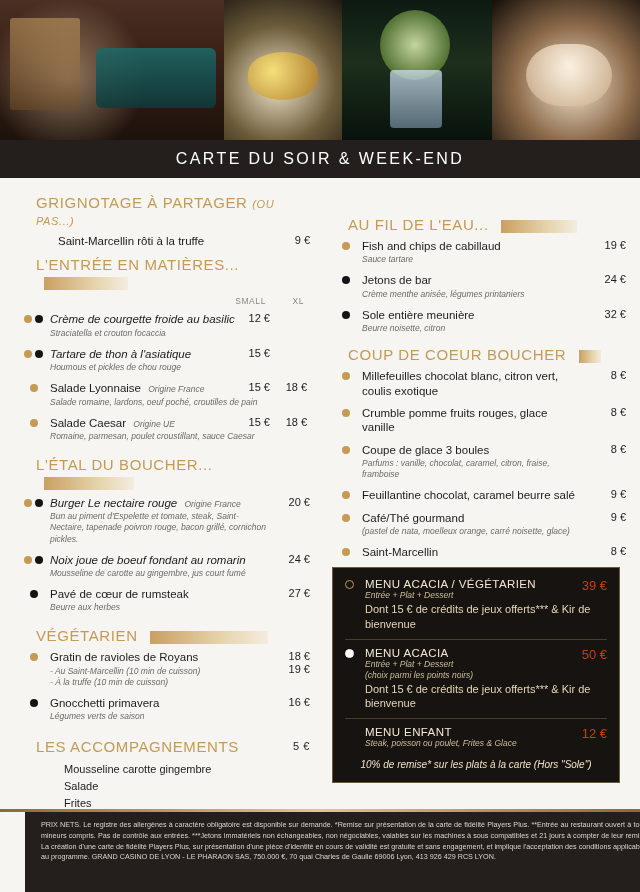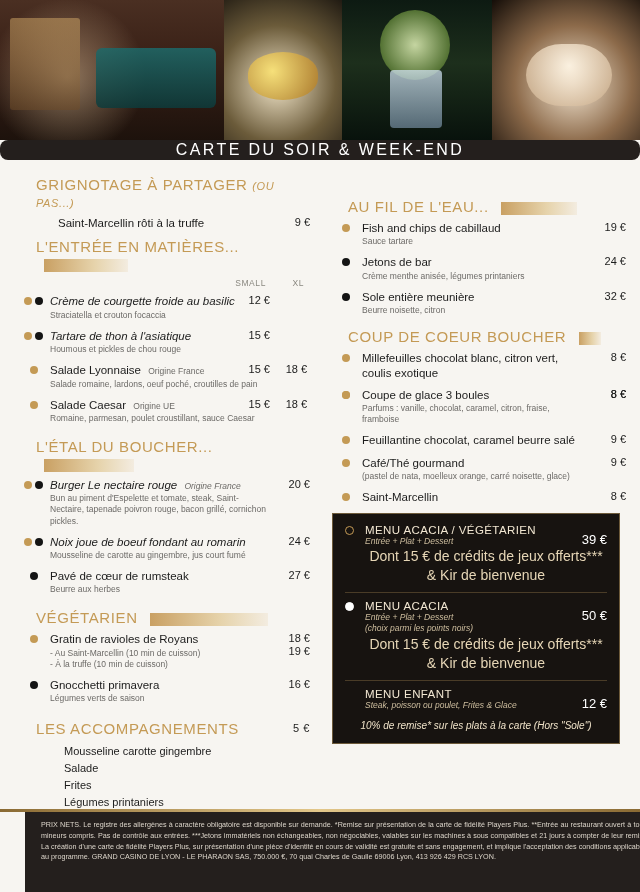--- a/index.html
+++ b/index.html
@@ -35,23 +35,23 @@
     background:radial-gradient(circle,#d8e8b0,#5a7a36 70%);border-radius:50%;opacity:.9;}
   .p3:after{content:"";position:absolute;left:48px;top:70px;width:52px;height:58px;
     background:linear-gradient(180deg,#cfe0ef,#6d8597);opacity:.75;border-radius:4px;}
   .p4 { width:148px; background:
         radial-gradient(circle at 55% 60%, #f3e6d2 0%, #8c6a4a 50%, #140d08 100%); }
   .p4:before{content:"";position:absolute;left:34px;top:44px;width:86px;height:62px;
     background:radial-gradient(circle at 50% 35%,#fff6e6,#c6a784);border-radius:50%/60%;opacity:.9;}
 
   
   .titlebar {
-    height:20px; background:#241f1d; color:#fff;
+    height:38px; background:#241f1d; color:#fff;
     display:flex; align-items:center; justify-content:center;
-    letter-spacing:2.4px; font-size:16px; font-weight:400;border-radius:8px;
+    letter-spacing:2.4px; font-size:16px; font-weight:400;
   }
 
   
   .content { display:flex; padding:10px 14px 0 14px; height:650px; }
   .col { width:50%; }
   .colL { padding-right:10px; }
   .colR { padding-left:6px; }
 
   .sect-title {
     color:#c49a55; font-size:15px; letter-spacing:.6px;
@@ -70,21 +70,21 @@
     background:#c49a55;
   }
   .dot.black { background:#141414; }
   .dot.dual:after {
     content:""; position:absolute; left:11px; top:0; width:8px; height:8px;
     border-radius:50%; background:#141414;
   }
   .dot.dual { left:10px; }
   .name { font-size:11.5px; color:#1c1c1c; line-height:1.25; }
   .name.it { font-style:italic; }
-  .desc { font-size:8.5px; color:#6c6a67; line-height:1.3; margin-top:1px; }
+  .desc { font-size:8.5px; color:#6c6a67; font-style:italic; line-height:1.3; margin-top:1px; }
   .price { position:absolute; right:0; top:0; font-size:11px; color:#1c1c1c; white-space:nowrap; }
   .pricepair { position:absolute; right:0; top:0; font-size:11px; width:74px; }
   .pricepair span { display:inline-block; width:34px; text-align:right; }
 
   .sizehdr { position:relative; height:14px; margin:2px 0 2px 0; }
   .sizehdr span { position:absolute; top:0; font-size:8.5px; color:#8a8880; letter-spacing:.6px; }
   .sizehdr .s1 { right:44px; }
   .sizehdr .s2 { right:6px; }
 
   .plain { font-size:11px; color:#1c1c1c; padding-left:50px; line-height:1.55; }
@@ -92,23 +92,23 @@
   
   .menubox {
     margin:8px 0 0 6px; background:#171310; border:1px solid #6d5a3a;
     color:#e9dcc2; padding:10px 12px 12px 12px; width:288px;
   }
   .mrow { position:relative; padding-left:20px; margin-bottom:4px; }
   .mdot { position:absolute; left:0; top:2px; width:9px; height:9px; border-radius:50%;
           border:1px solid #c49a55; }
   .mdot.filled { background:#ffffff; border-color:#ffffff; }
   .mtitle { font-size:11.5px; color:#f2e7d2; letter-spacing:.4px; }
-  .mprice { position:absolute; right:0; top:0; font-size:13px; color:#ffffff;margin-top:8px; }
+  .mprice { position:absolute; right:0; top:0; font-size:13px; color:#c2410c; }
   .mline { font-size:8.5px; color:#cdbd9e; font-style:italic; line-height:1.35; }
-  .mline.b { font-style:normal; color:#e6d6b6; font-size:14px;text-align:center; }
+  .mline.b { font-style:normal; color:#e6d6b6; font-size:11px; }
   .msep { height:1px; background:#4a3c27; margin:7px 0 7px 0; }
   .mfoot { font-size:10px; font-style:italic; color:#efe2c8; text-align:center; margin-top:9px; }
 
   
   .footer {
     position:absolute; left:0; bottom:0; width:640px; height:80px;
     background:#241f1d; color:#ddd6cb; padding:8px 16px;
     font-size:7.2px; line-height:1.5; text-align:justify;margin-left:25px;
   }
   .goldline { height:3px; background:linear-gradient(90deg,#8a6a33,#e3c78a,#8a6a33); }
@@ -286,20 +286,21 @@
         <span class="bar" style="width:22px;"></span>
       </div>
 
       <div class="item">
         <span class="dot"></span>
         <div class="name">Millefeuilles chocolat blanc, citron vert, coulis exotique</div>
         <div class="price">8 €</div>
       </div>
       <div class="item">
         <span class="dot"></span>
+        <div class="name">Crumble pomme fruits rouges, glace vanille</div>
         <div class="price">8 €</div>
       </div>
       <div class="item">
         <span class="dot"></span>
         <div class="name">Coupe de glace 3 boules</div>
         <div class="desc">Parfums : vanille, chocolat, caramel, citron, fraise, framboise</div>
         <div class="price">8 €</div>
       </div>
       <div class="item">
         <span class="dot"></span>

